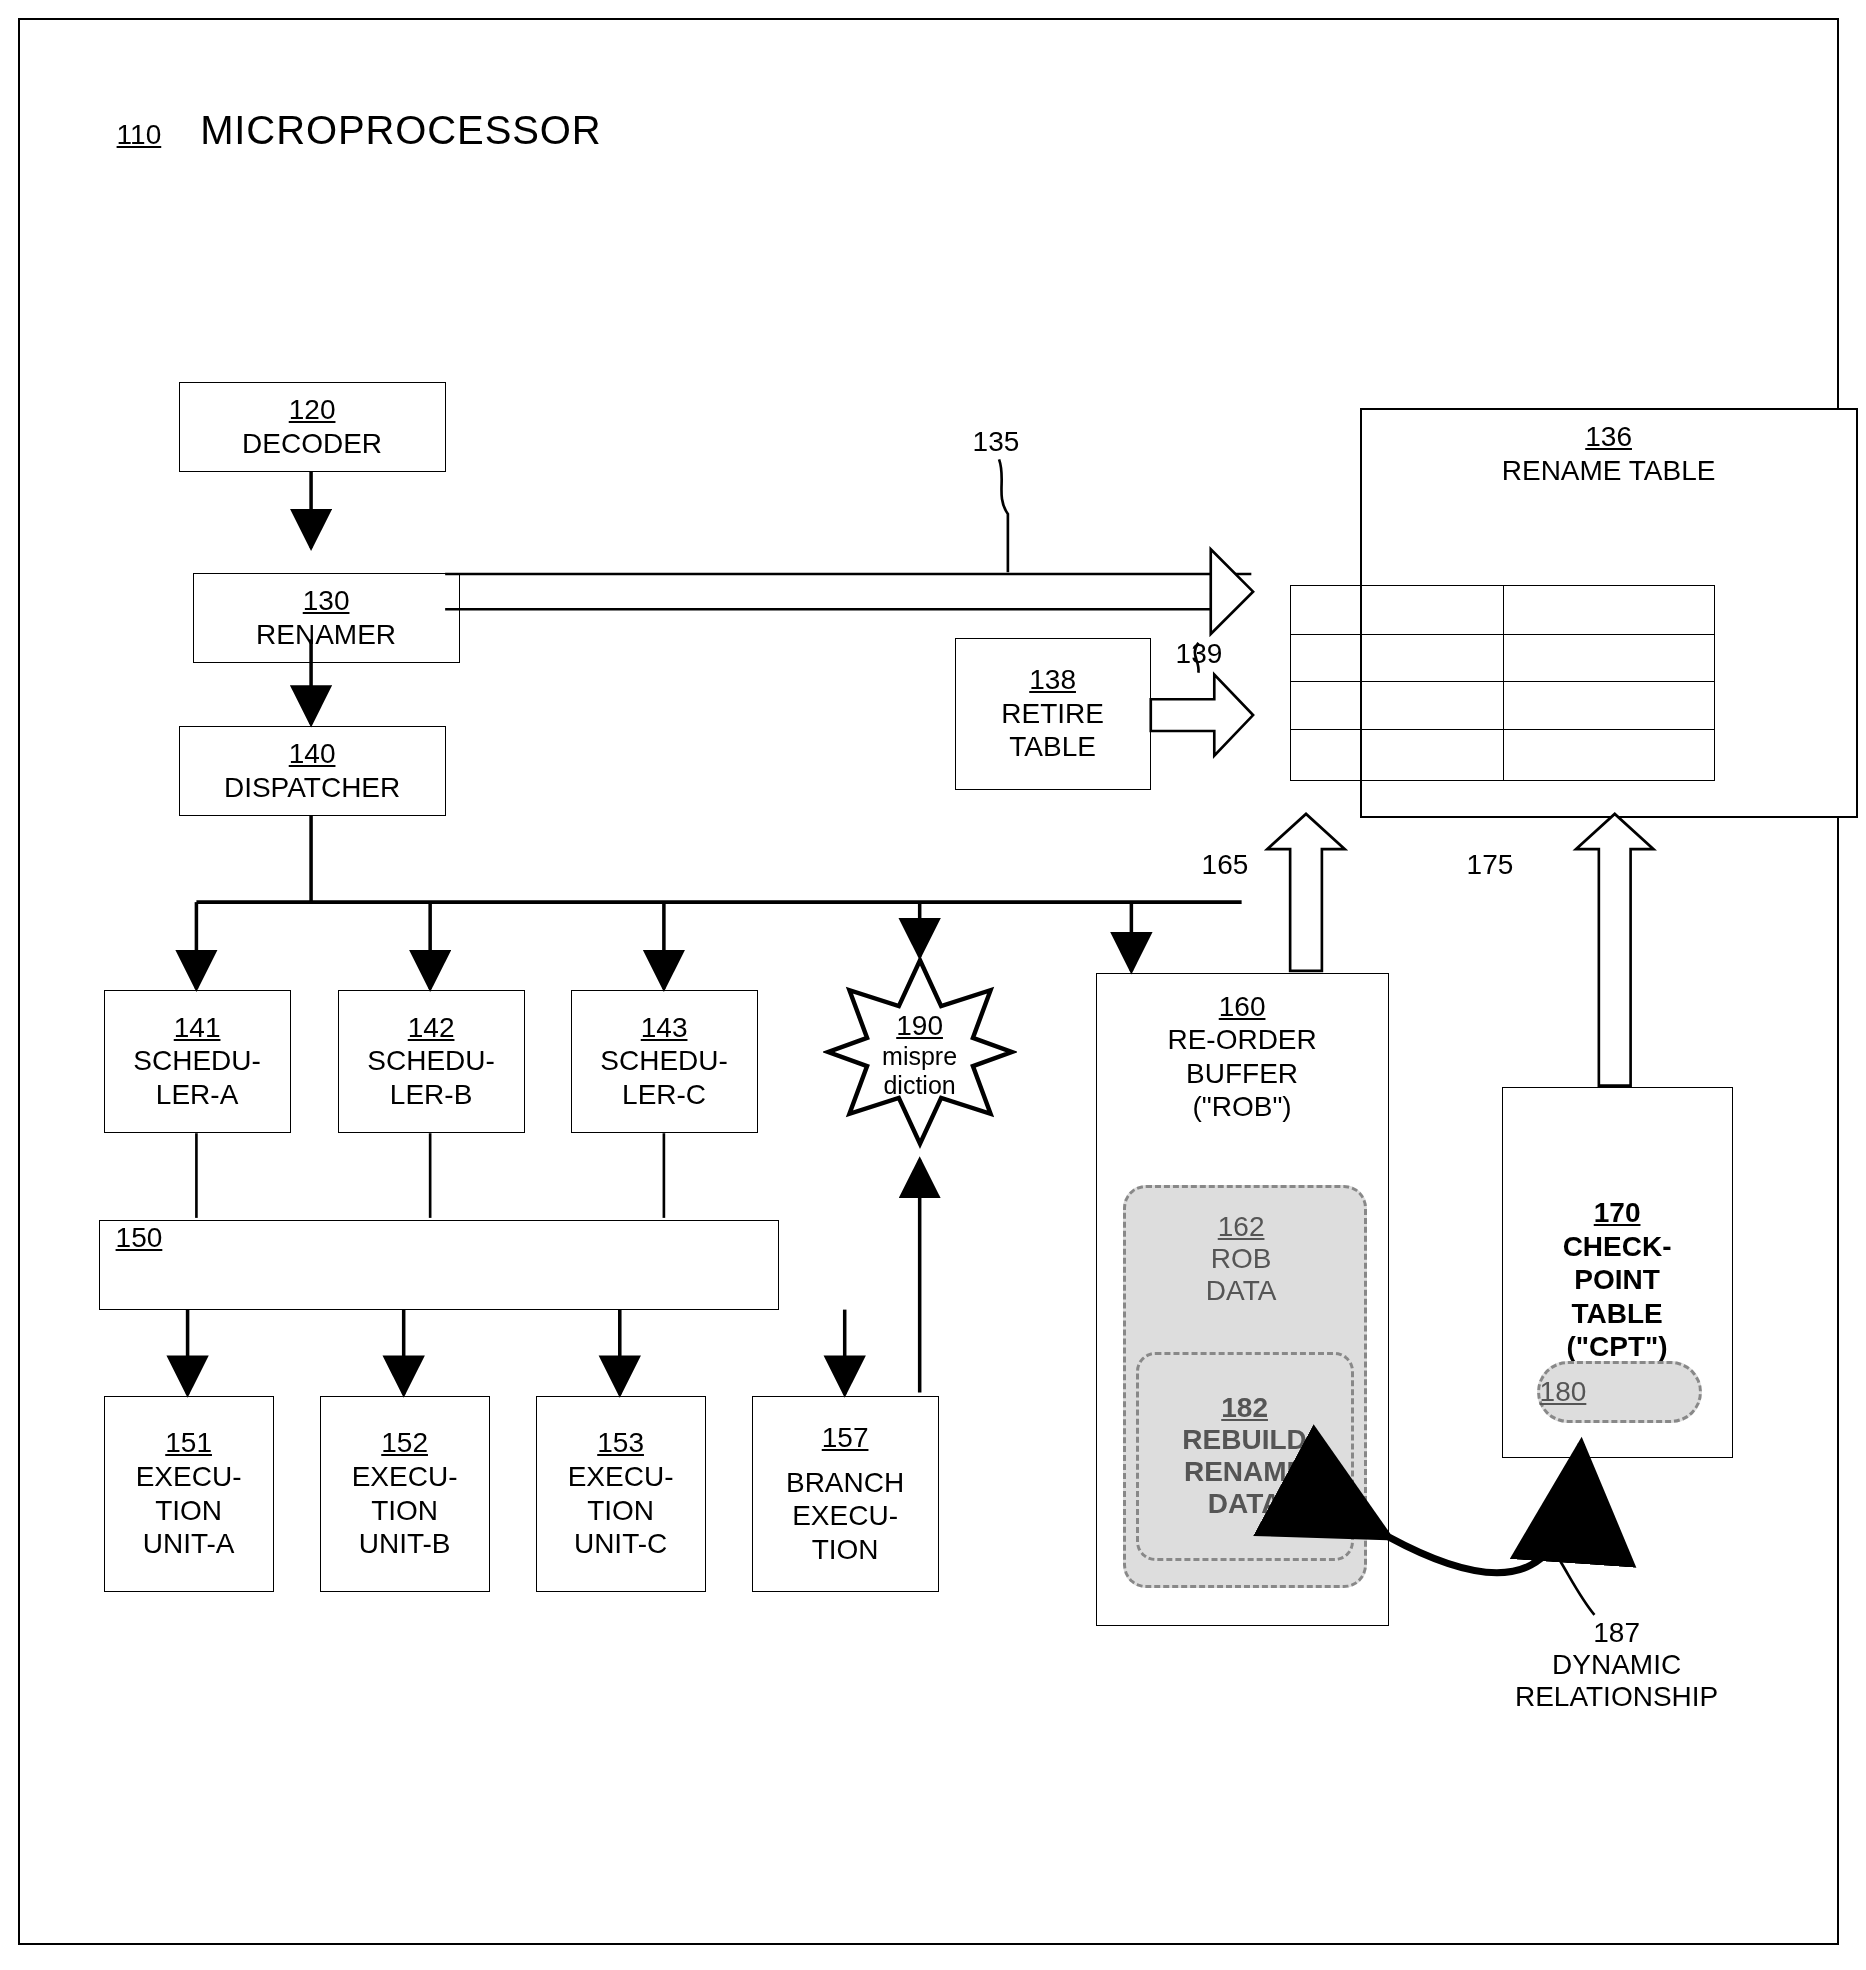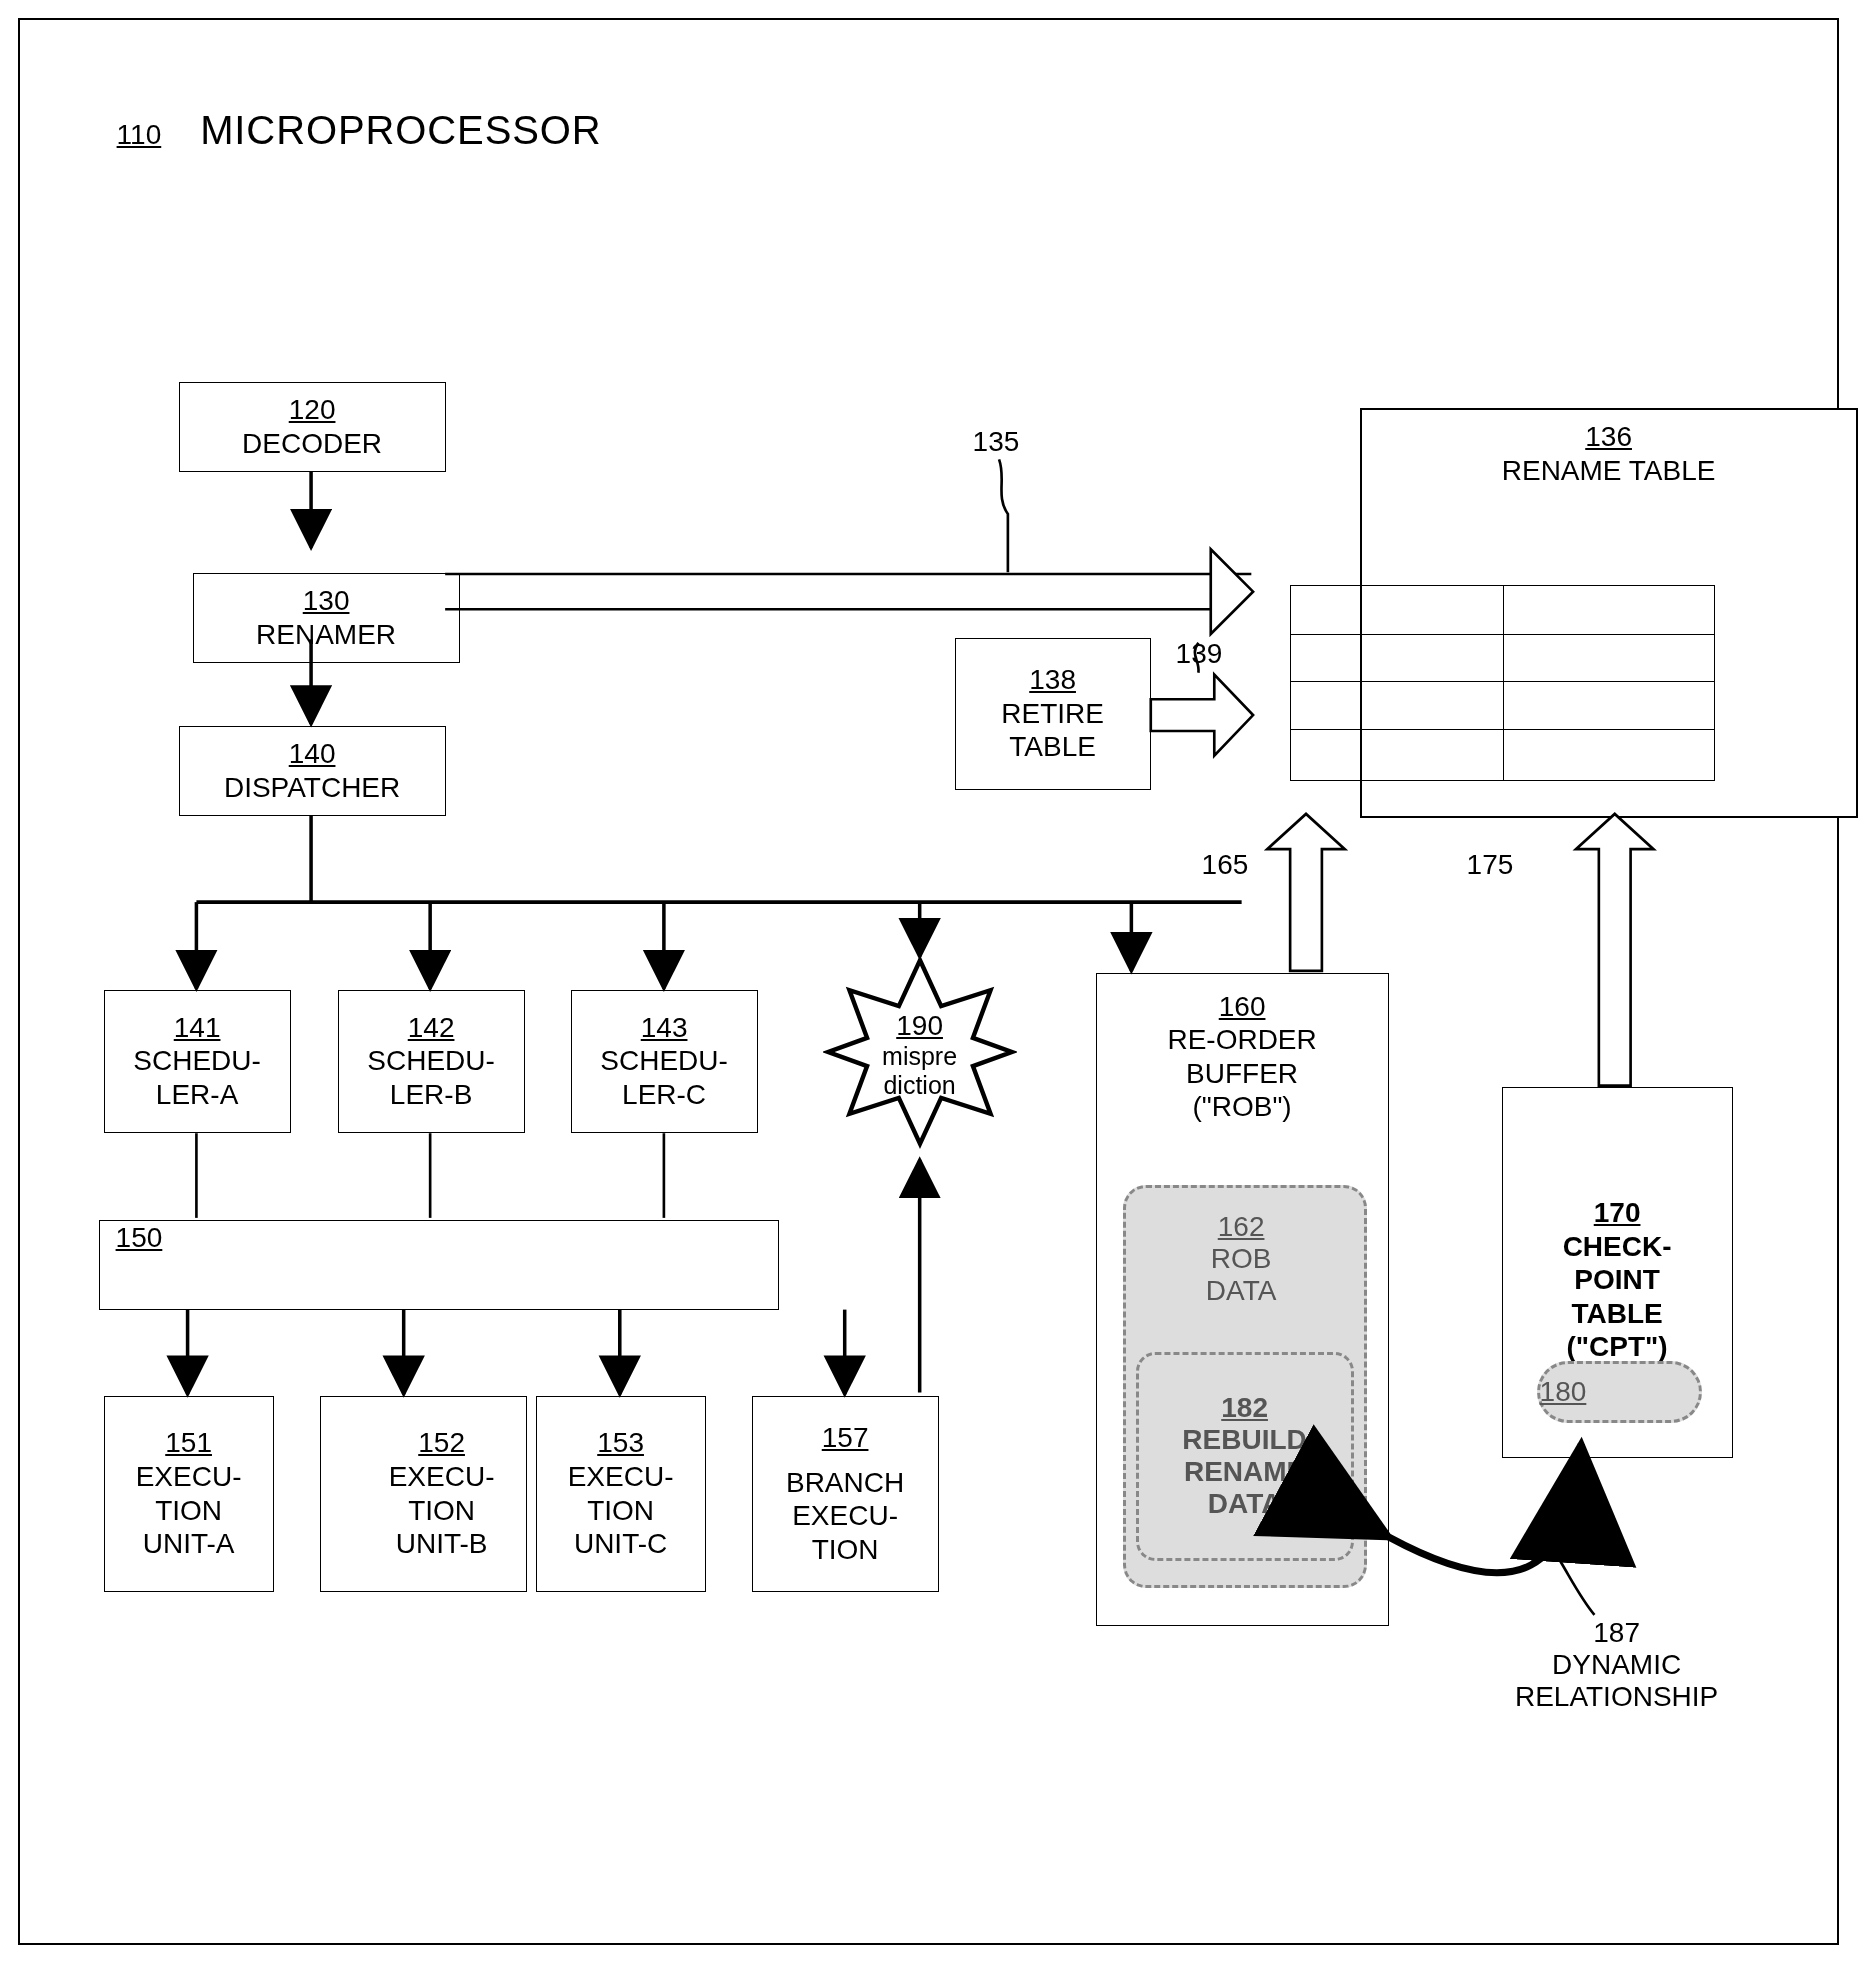--- a/index.html
+++ b/index.html
@@ -104,21 +104,21 @@
   <div class="abs box" style="left:79px;top:1200px;width:662px;height:88px;flex-direction:row;justify-content:flex-start;padding-left:16px;gap:14px;">
     <span class="ref">150</span>
   </div>
 
   <div class="abs box" style="left:84px;top:1376px;width:168px;height:194px;">
     <div class="ref">151</div>
     <div class="lbl" style="white-space:pre;">EXECU-
 TION
 UNIT-A</div>
   </div>
-  <div class="abs box" style="left:300px;top:1376px;width:168px;height:194px;padding-left:37px;">
+  <div class="abs box" style="left:300px;top:1376px;width:168px;height:194px;">
     <div class="ref">152</div>
     <div class="lbl" style="white-space:pre;">EXECU-
 TION
 UNIT-B</div>
   </div>
   <div class="abs box" style="left:516px;top:1376px;width:168px;height:194px;">
     <div class="ref">153</div>
     <div class="lbl" style="white-space:pre;">EXECU-
 TION
 UNIT-C</div>

